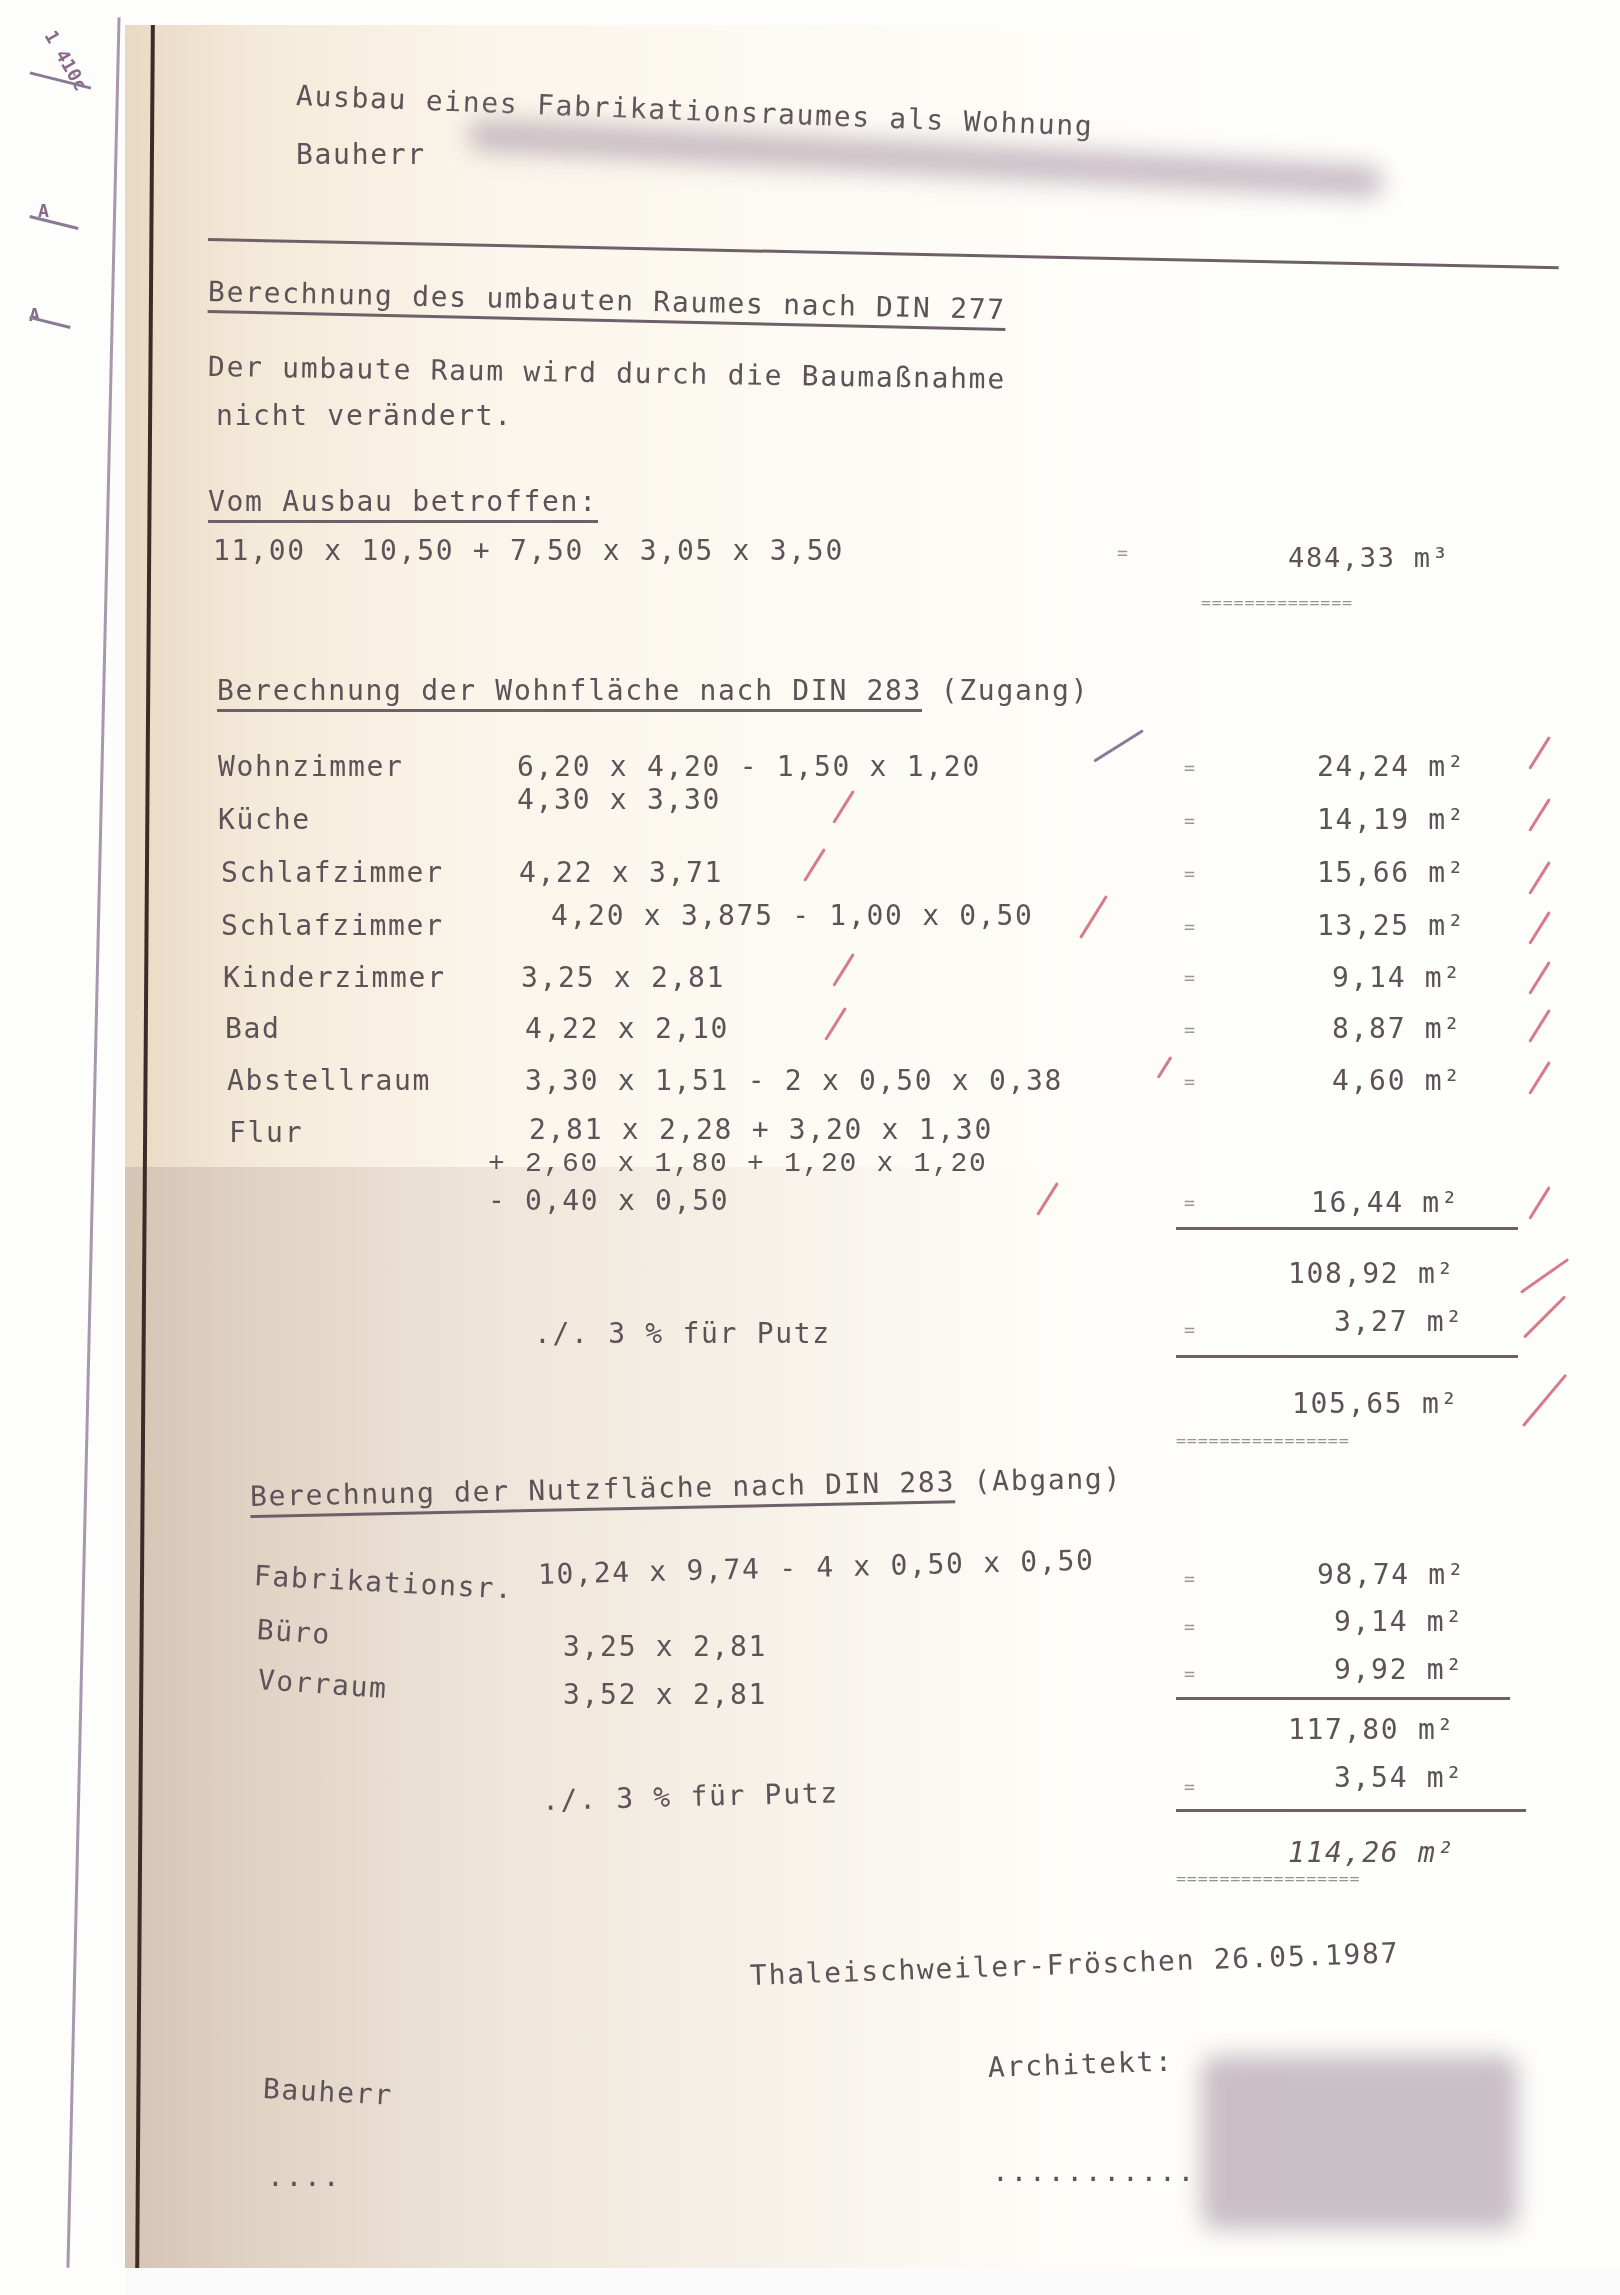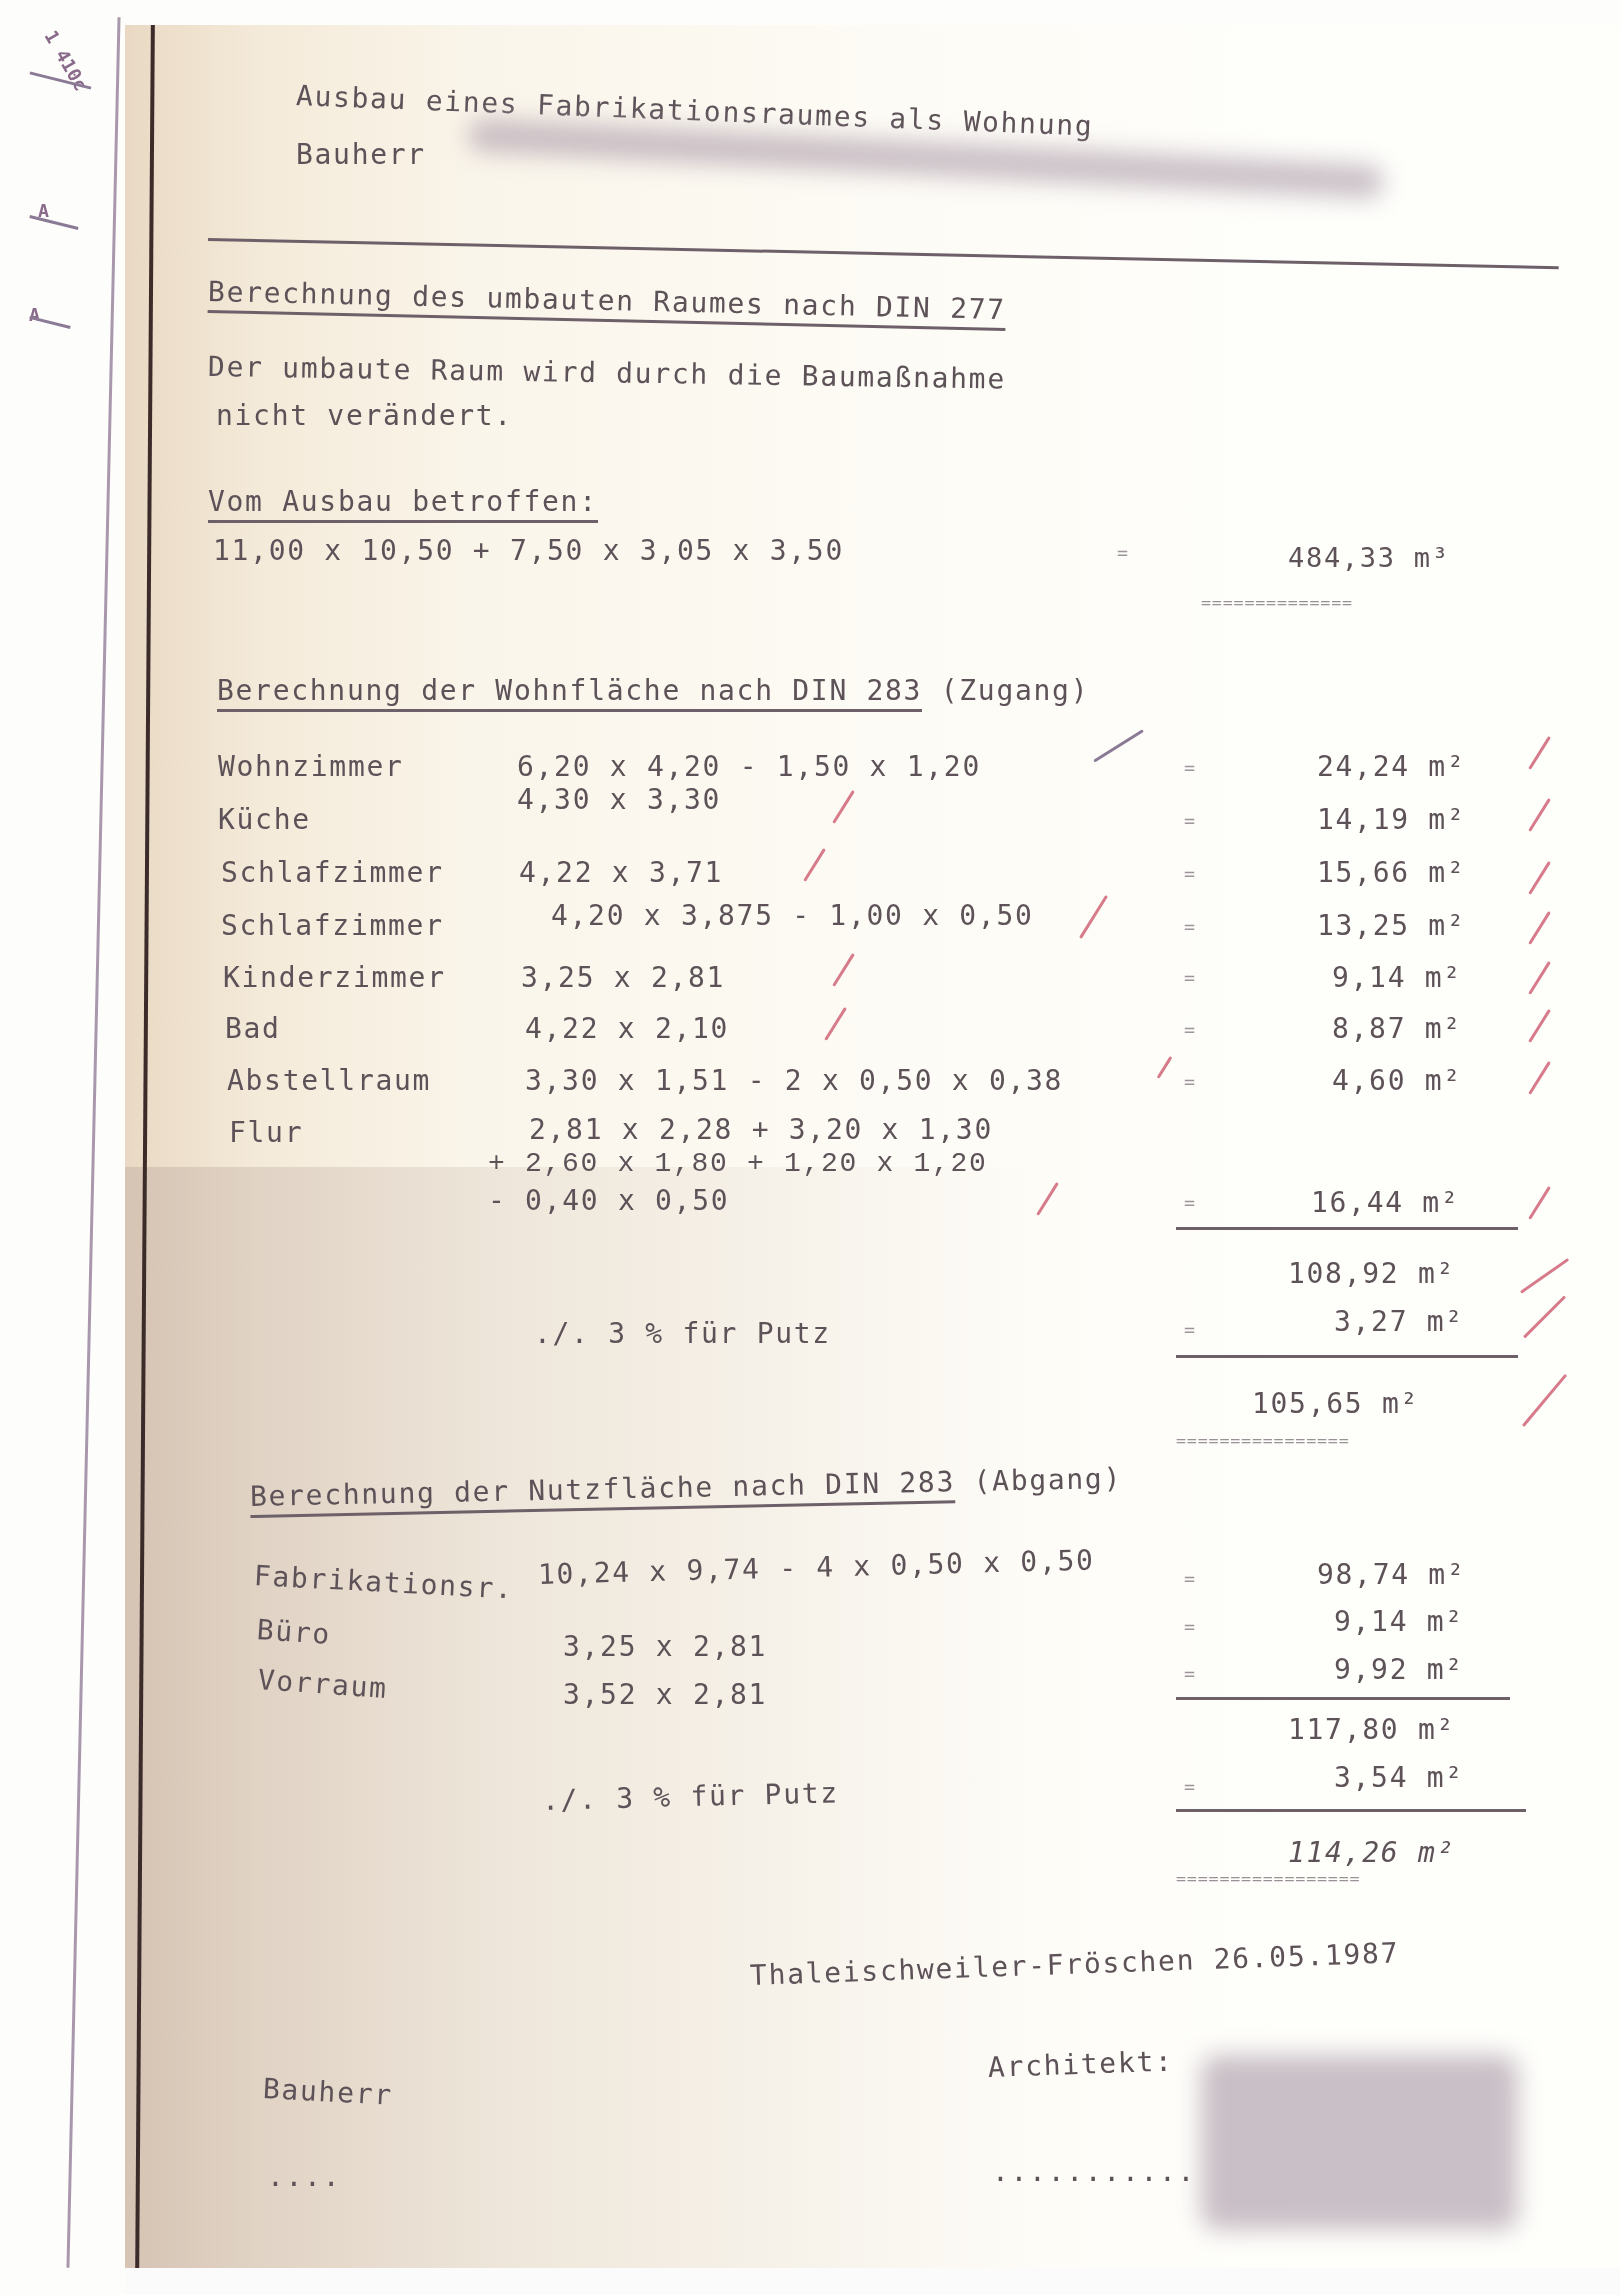--- a/index.html
+++ b/index.html
@@ -102,21 +102,21 @@
   <div class="t" style="left:488px;top:1184px;">- 0,40 x 0,50</div>
   <div class="t eq" style="left:1184px;top:1192px;font-size:18.3px;">=</div>
   <div class="t" style="left:1311px;top:1186px;">16,44 m²</div>
 </div>
 <div class="rule" style="left:1176px;top:1227px;width:342px;"></div>
 <div class="t" style="left:1288px;top:1257px;">108,92 m²</div>
 <div class="t" style="left:534px;top:1317px;">./. 3 % für Putz</div>
 <div class="t eq" style="left:1184px;top:1319px;font-size:18.3px;">=</div>
 <div class="t" style="left:1334px;top:1305px;">3,27 m²</div>
 <div class="rule" style="left:1176px;top:1355px;width:342px;"></div>
-<div class="t" style="left:1252px;top:1387px;">105,65 m²</div>
+<div class="t" style="left:1292px;top:1387px;">105,65 m²</div>
 <div class="dbl" style="left:1176px;top:1430px;">================</div>
 
 <div class="check" style="left:1117px;top:717px;background:#8a7a95;height:58px;transform:rotate(58deg);"></div>
 <div class="check" style="left:1538px;top:734px;"></div>
 <div class="check" style="left:842px;top:788px;"></div>
 <div class="check" style="left:1538px;top:796px;"></div>
 <div class="check" style="left:813px;top:846px;"></div>
 <div class="check" style="left:1538px;top:859px;"></div>
 <div class="check" style="left:1092px;top:892px;height:50px;"></div>
 <div class="check" style="left:1538px;top:909px;"></div>

